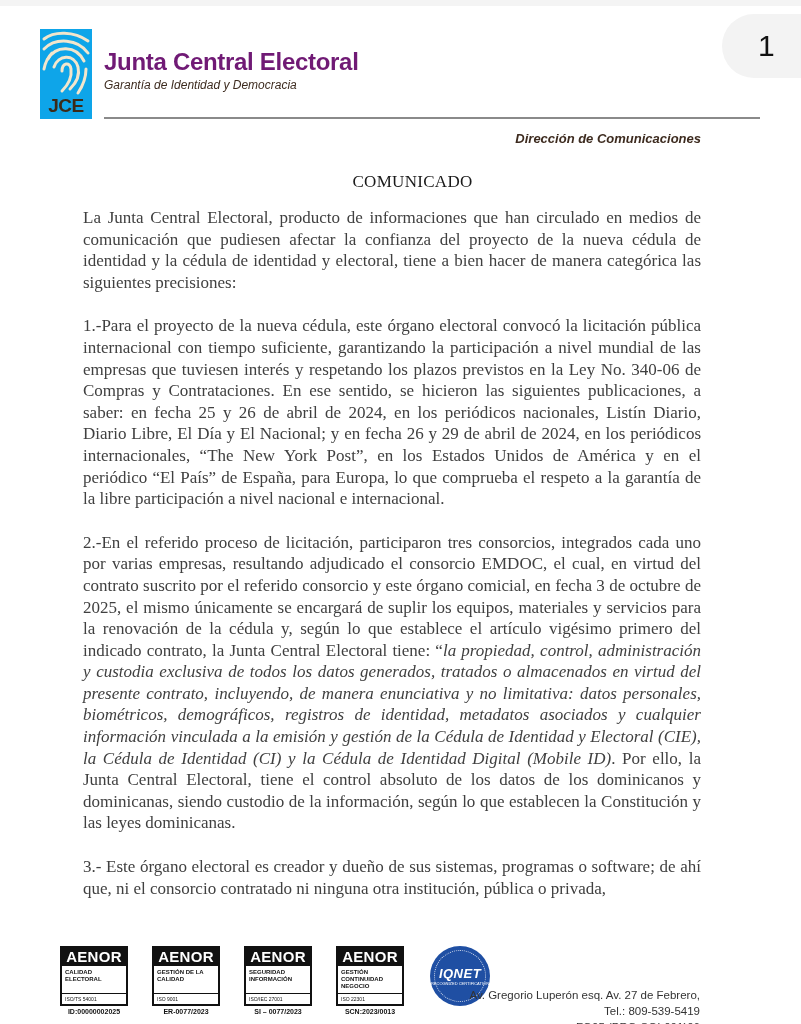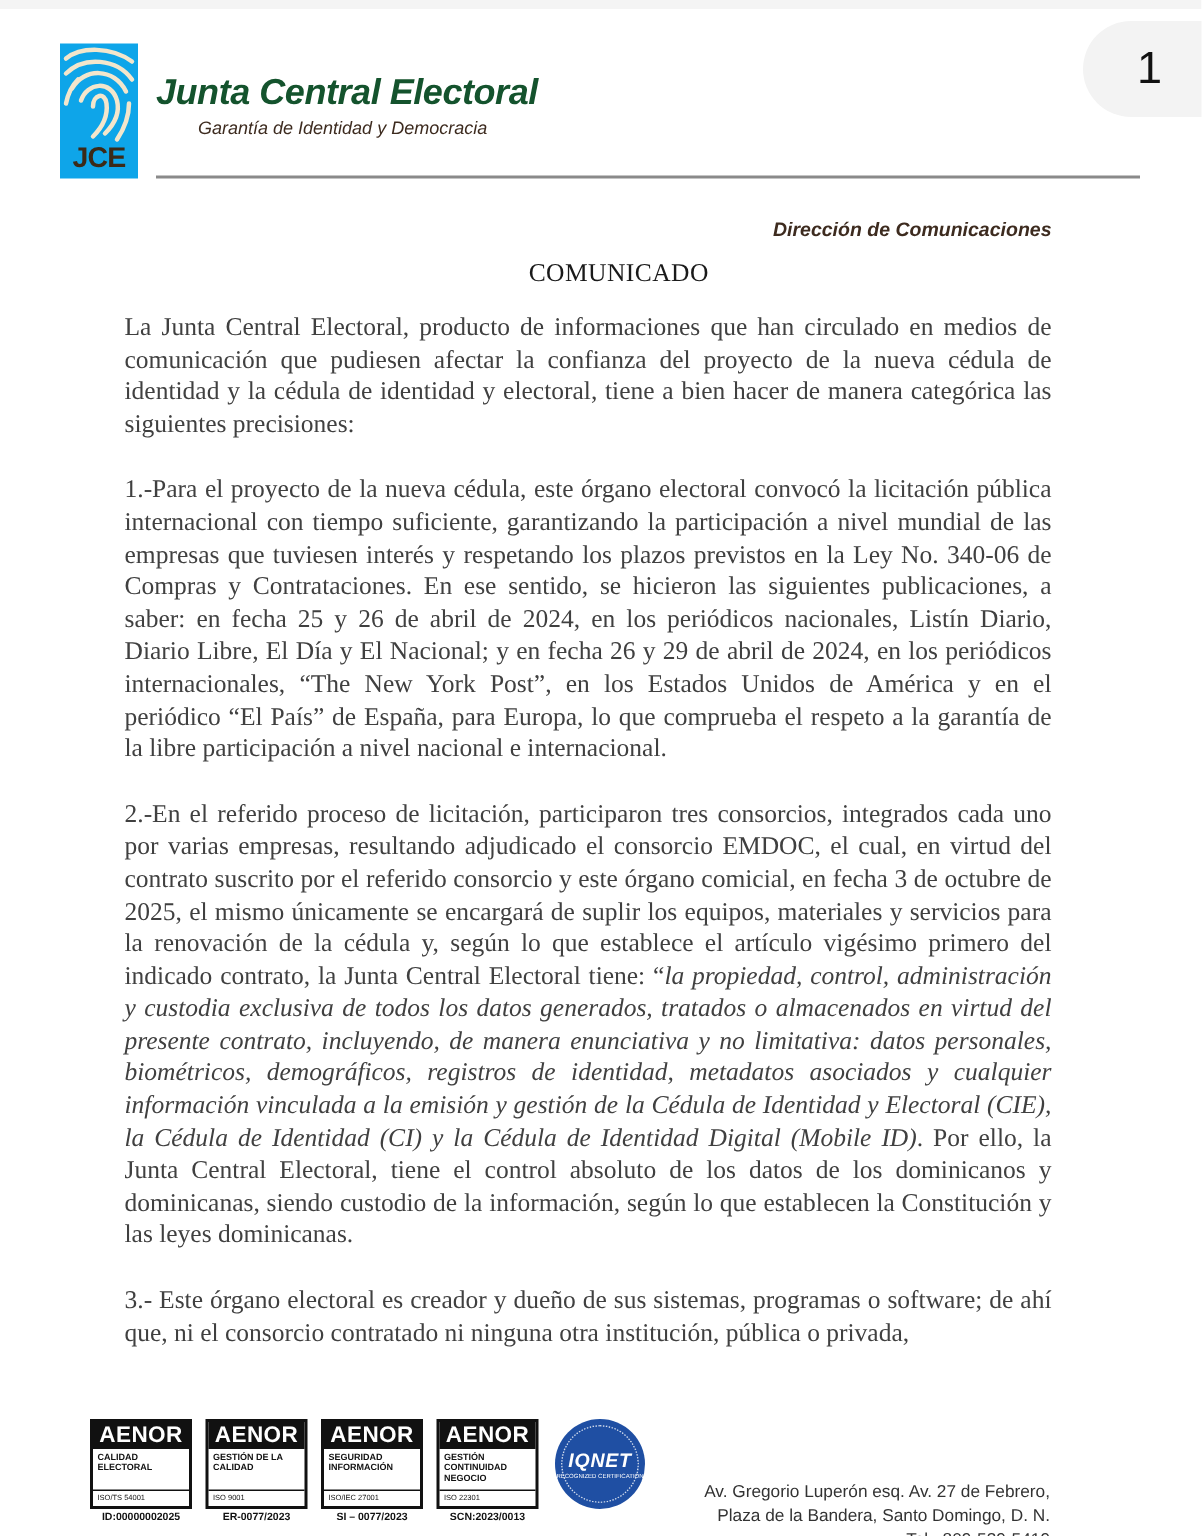--- a/index.html
+++ b/index.html
@@ -19,50 +19,50 @@
       background: #0ea5e9; overflow: hidden;
     }
     .logo-box svg { position: absolute; left: 0; top: 0; }
     .logo-jce {
       position: absolute; left: 0; bottom: 2px; width: 52px; text-align: center;
       font-family: "Liberation Sans", sans-serif; font-weight: bold; font-size: 19px;
       color: #3b2a18; letter-spacing: -0.5px;
     }
     .org-name {
       position: absolute; left: 104px; top: 48px;
-      font-family: "Liberation Sans", sans-serif; font-weight: bold; font-style: italic;
-      font-size: 24px; color: #14532d; letter-spacing: -0.3px; text-align: center;
+      font-family: "Liberation Sans", sans-serif; font-weight: bold; 
+      font-size: 24px; color: #701a75; letter-spacing: -0.3px; text-align: center;
     }
     .org-tag {
       position: absolute; left: 104px; top: 78px;
       font-family: "Liberation Sans", sans-serif; font-style: italic;
-      font-size: 12px; color: #3d2b1f; margin-left: 28px;
+      font-size: 12px; color: #3d2b1f;
     }
     .header-rule {
       position: absolute; left: 104px; top: 117px; width: 656px; height: 2px; background: #8a8a8a;
     }
     .dept {
-      position: absolute; right: 100px; top: 145px;
+      position: absolute; right: 100px; top: 131px;
       font-family: "Liberation Sans", sans-serif; font-weight: bold; font-style: italic;
       font-size: 13px; color: #3d2b1f;
     }
 
     .title {
       position: absolute; left: 0; width: 801px; top: 172px; text-align: center;
       font-size: 17px; letter-spacing: 0.3px; color: #1a1a1a; padding-left: 24px;
     }
 
     .body-text {
       position: absolute; left: 83px; width: 618px; top: 207px;
       font-size: 17px; line-height: 21.6px; text-align: justify; color: #404040;
     }
     .body-text p { margin-bottom: 22px; }
     .body-text em { font-style: italic; }
 
-    .footer-badges { position: absolute; left: 60px; top: 946px; display: flex; gap: 9px; align-items: flex-start; }
+    .footer-badges { position: absolute; left: 60px; top: 946px; display: flex; gap: 24px; align-items: flex-start; }
     .badge { width: 68px; font-family: "Liberation Sans", sans-serif; text-align: center; }
     .badge-box { width: 68px; height: 60px; border: 2px solid #111; background: #fff; display: flex; flex-direction: column; }
     .badge-head { background: #111; color: #fff; font-weight: bold; font-size: 15px; height: 18px; line-height: 18px; letter-spacing: 0.3px; }
     .badge-sub { flex: 1; text-align: left; font-size: 6px; font-weight: bold; line-height: 7px; padding: 3px 3px 0 3px; color: #111; text-transform: uppercase; border-bottom: 1.5px solid #111; }
     .badge-std { text-align: left; font-size: 5px; padding: 2px 3px; height: 10px; color: #111; }
     .badge-id { font-size: 7px; font-weight: bold; margin-top: 2px; color: #111; }
 
     .iqnet {
       width: 60px; height: 60px; border-radius: 50%; background: #1f4fa3;
       display: flex; flex-direction: column; align-items: center; justify-content: center;
@@ -149,16 +149,15 @@
   </div>
   <div class="iqnet">
     <div class="iqnet-ring"></div>
     <div class="iqnet-name">IQNET</div>
     <div class="iqnet-sub">RECOGNIZED CERTIFICATION</div>
   </div>
 </div>
 
 <div class="address">
   <div>Av. Gregorio Luperón esq. Av. 27 de Febrero,</div>
-  <div>Plaza de la Bandera, Santo Domingo, D. N.</div>
   <div>Tel.: 809-539-5419</div>
   <div>FO05 (PRO-SGI-001)06</div>
 </div>
 
 </body></html>

